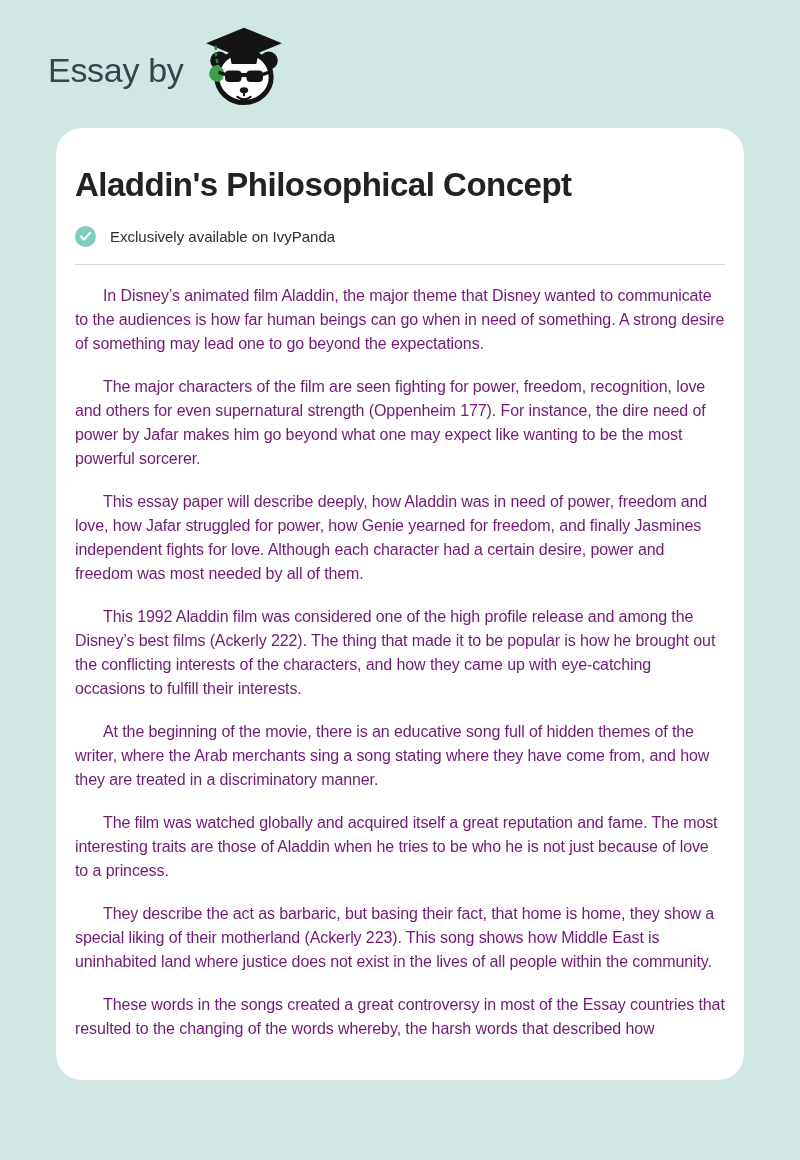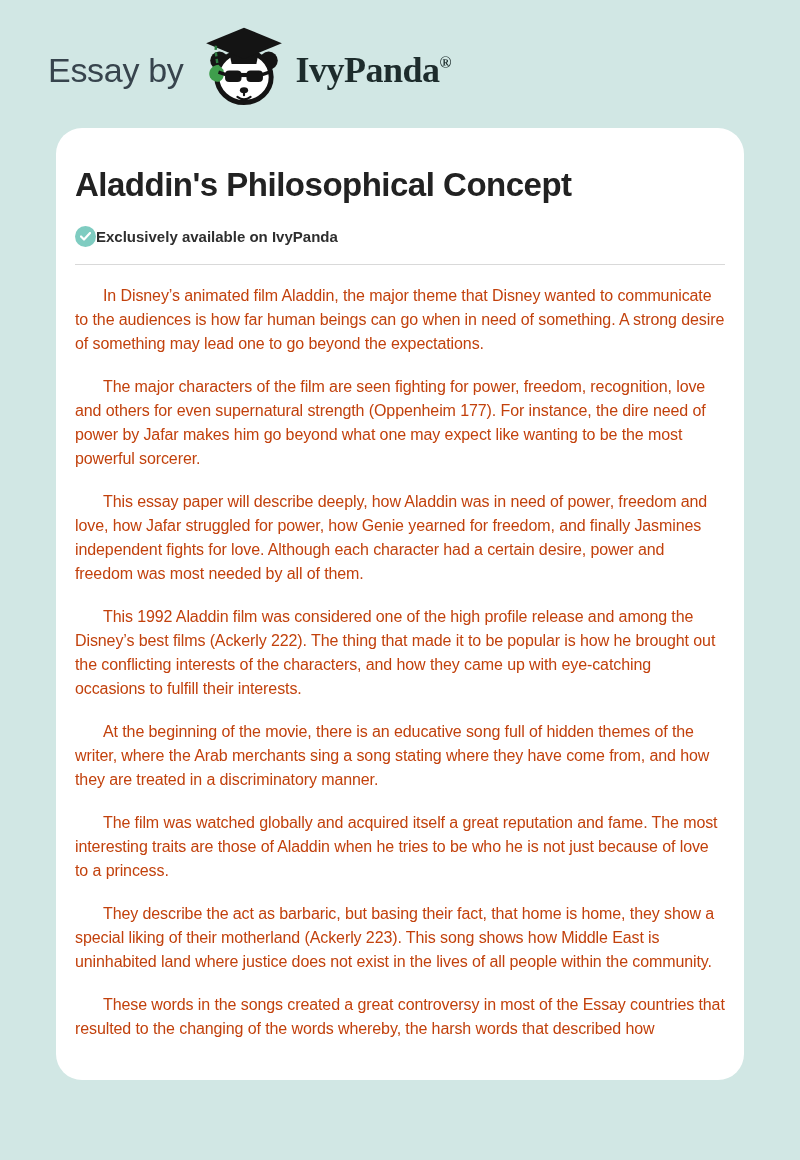--- a/index.html
+++ b/index.html
@@ -70,35 +70,35 @@
     width: 21px;
     height: 21px;
     border-radius: 50%;
     background: #7fccc1;
     display: flex;
     align-items: center;
     justify-content: center;
     flex: 0 0 auto;
   }
   .badge-label {
-    margin-left: 0;
+    margin-left: 14px;
     font-size: 15px;
-    font-weight: bold;
+    font-weight: normal;
     color: #2e2e2e;
   }
   .divider {
     border: none;
     border-top: 1px solid #d9d9d9;
     margin: 0 0 19px 0;
   }
   .essay-body p {
     margin: 0 0 19px 0;
     font-size: 16px;
     line-height: 24px;
-    color: #c2410c;
+    color: #701a75;
     letter-spacing: -0.1px;
     text-indent: 28px;
   }
   .essay-body p:last-child { margin-bottom: 0; }
 </style>
 </head>
 <body>
 
 <header class="site-header">
   <span class="header-prefix">Essay by</span>
@@ -121,21 +121,20 @@
 
       <rect x="32" y="54" width="20" height="14" rx="5" fill="#141414"></rect>
       <rect x="58" y="54" width="20" height="14" rx="5" fill="#141414"></rect>
       <rect x="50" y="57" width="10" height="5" fill="#141414"></rect>
       <line x1="33" y1="59" x2="24" y2="56" stroke="#141414" stroke-width="4"></line>
       <line x1="77" y1="59" x2="86" y2="56" stroke="#141414" stroke-width="4"></line>
 
       <ellipse cx="55" cy="78" rx="5" ry="3.6" fill="#141414"></ellipse>
       <path d="M55,81 L55,84 M47,86 Q55,92 63,86" fill="none" stroke="#141414" stroke-width="2.6" stroke-linecap="round"></path>
     </svg>
-    <span class="brand-name"><span>IvyPanda</span><sup>®</sup></span>
   </span>
 </header>
 
 <main class="essay-card">
   <h1 class="essay-title">Aladdin's Philosophical Concept</h1>
 
   <div class="badge-row">
     <span class="badge-circle">
       <svg width="11" height="9" viewBox="0 0 11 9" aria-hidden="true">
         <polyline points="1,4.5 4,7.5 10,1" fill="none" stroke="#ffffff" stroke-width="2.2" stroke-linecap="round" stroke-linejoin="round"></polyline>

